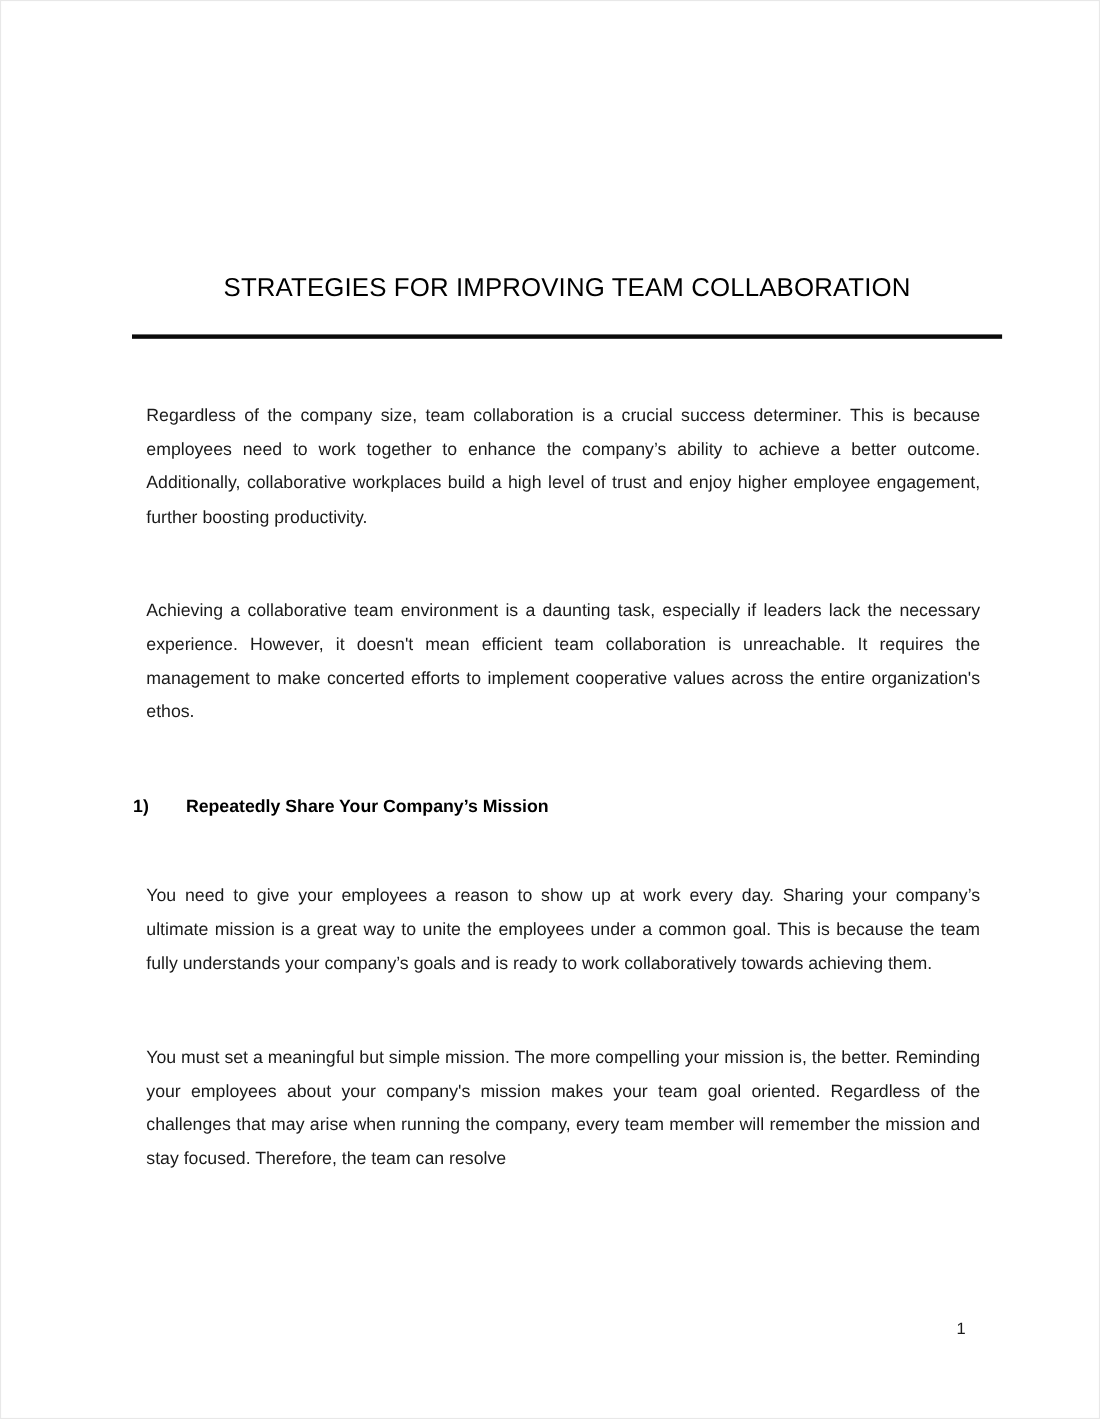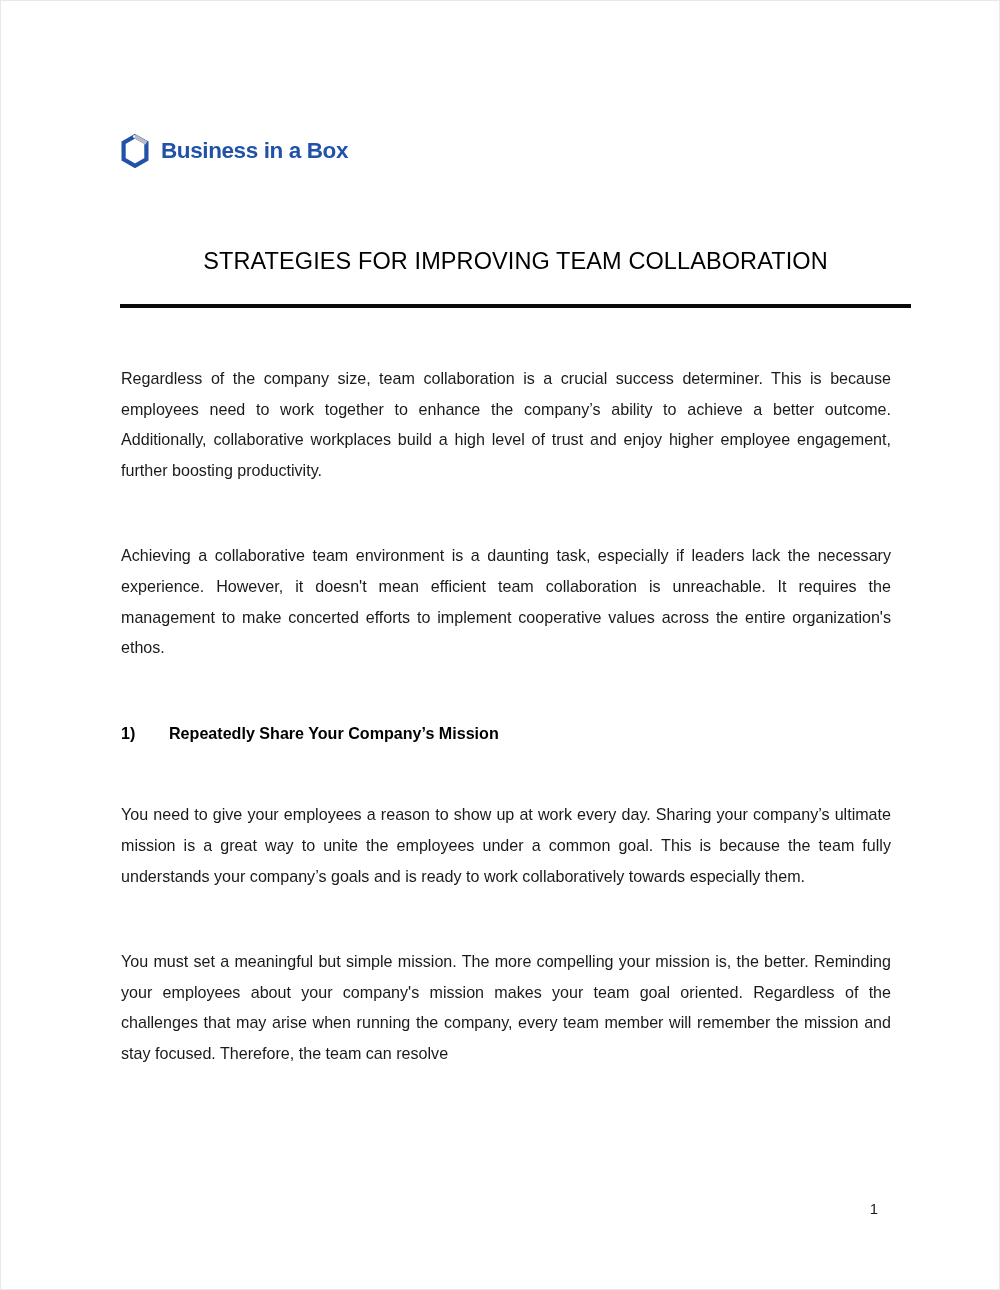--- a/index.html
+++ b/index.html
@@ -71,21 +71,21 @@
   }
 
   
   .content {
     position: absolute;
     left: 120px;
     top: 362px;
     width: 770px;
   }
   .para {
-    margin: 0 0 33px 0;
+    margin: 0 0 33px 12px;
     font-size: 16.1px;
     line-height: 30.6px;
     color: #1a1a1a;
     text-align: justify;
     text-justify: inter-word;
   }
   .para:last-child { margin-bottom: 0; }
   .para.short { text-align: left; }
   .para.gap-xl { margin-bottom: 55px; }
 
@@ -117,46 +117,38 @@
     font-size: 15px;
     line-height: 20px;
     color: #1a1a1a;
   }
 </style>
 </head>
 <body>
 
 <div class="page">
 
-  <div class="brand">
-    <svg class="brand-mark" viewBox="0 0 30 34" aria-hidden="true">
-      <path d="M15 2.2 L26.4 8.7 L26.4 25.3 L15 31.8 L3.6 25.3 L3.6 8.7 Z" fill="none" stroke="#2152a8" stroke-width="4.2" stroke-linejoin="miter"></path>
-      <path d="M14.2 2.1 L26.4 9.0" fill="none" stroke="#b9bcc1" stroke-width="4.0" stroke-linecap="butt"></path>
-      <circle cx="14.0" cy="2.3" r="1.1" fill="#ffffff"></circle>
-    </svg>
-    <span class="brand-text">Business in a Box</span>
-  </div>
 
   <div class="doc-title">STRATEGIES FOR IMPROVING TEAM COLLABORATION</div>
 
   <div class="title-rule"></div>
 
   <div class="content">
 
     <p class="para gap-xl">Regardless of the company size, team collaboration is a crucial success determiner. This is because employees need to work together to enhance the company’s ability to achieve a better outcome. Additionally, collaborative workplaces build a high level of trust and enjoy higher employee engagement, further boosting productivity.</p>
 
     <p class="para gap-xl">Achieving a collaborative team environment is a daunting task, especially if leaders lack the necessary experience. However, it doesn't mean efficient team collaboration is unreachable. It requires the management to make concerted efforts to implement cooperative values across the entire organization's ethos.</p>
 
 
     <h2 class="section-heading">
       <span class="num">1)</span>
       <span class="heading-text">Repeatedly Share Your Company’s Mission</span>
     </h2>
 
-    <p class="para gap-xl">You need to give your employees a reason to show up at work every day. Sharing your company’s ultimate mission is a great way to unite the employees under a common goal. This is because the team fully understands your company’s goals and is ready to work collaboratively towards especially them.</p>
+    <p class="para gap-xl">You need to give your employees a reason to show up at work every day. Sharing your company’s ultimate mission is a great way to unite the employees under a common goal. This is because the team fully understands your company’s goals and is ready to work collaboratively towards achieving them.</p>
 
     <p class="para">You must set a meaningful but simple mission. The more compelling your mission is, the better. Reminding your employees about your company's mission makes your team goal oriented. Regardless of the challenges that may arise when running the company, every team member will remember the mission and stay focused. Therefore, the team can resolve</p>
 
   </div>
 
   <div class="page-number">1</div>
 
 </div>
 
 </body></html>

